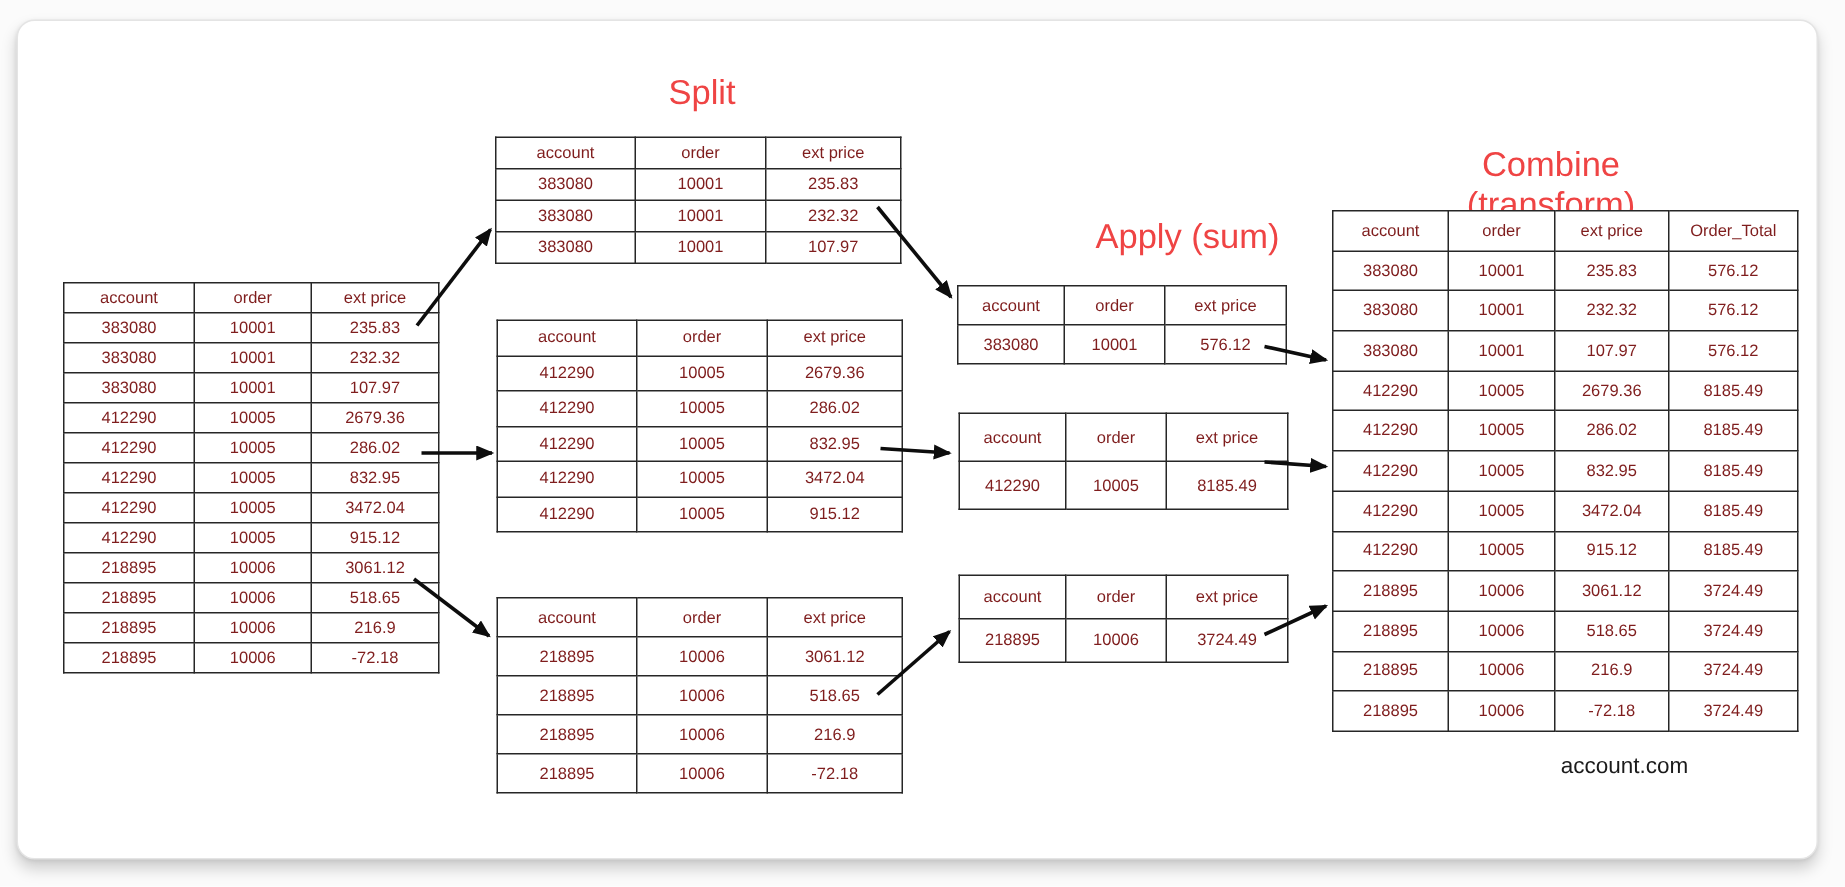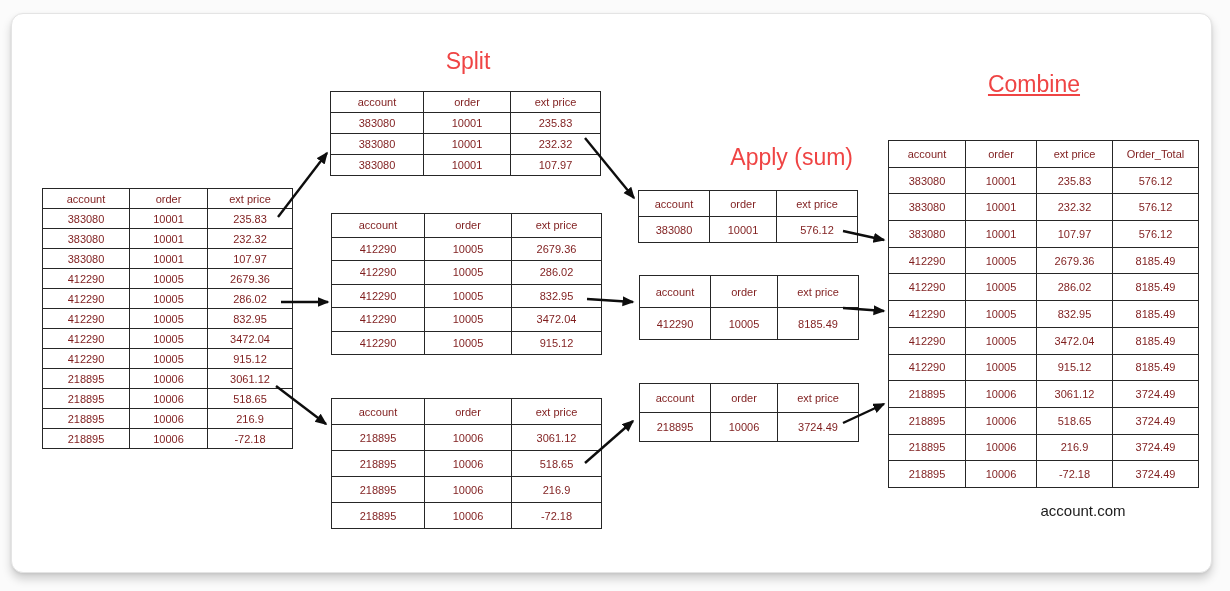--- a/index.html
+++ b/index.html
@@ -19,21 +19,21 @@
     box-shadow: 0 6px 10px rgba(0,0,0,0.18), 0 1px 3px rgba(0,0,0,0.08);
   }
   .layer { position: absolute; left: 0; top: 0; width: 1230px; height: 591px; }
   .title {
     position: absolute; font-size: 23px; color: #ef4444;
     text-align: center; line-height: 27px; white-space: nowrap;
   }
   .title-input   { left: 80px;  top: 146px; width: 200px; }
   .title-split   { left: 368px; top: 48px;  width: 200px; }
   .title-apply   { left: 603px; top: 144px; width: 250px; text-align: right; }
-  .title-combine { left: 909px; top: 71px;  width: 250px; text-decoration: underline; }
+  .title-combine { left: 909px; top: 96px;  width: 250px; }
   .title-combine .line { display: block; }
 
   table.tbl {
     position: absolute; border-collapse: collapse; table-layout: fixed;
     background: #fff; font-size: 11px; color: #7f1d1d;
   }
   .tbl th, .tbl td {
     border: 1.4px solid #262626;
     text-align: center; vertical-align: middle;
     font-weight: 400; padding: 0 2px;
@@ -84,20 +84,21 @@
 <body>
 
 <div class="card"></div>
 
 <div class="layer">
 
   <div class="title title-split">Split</div>
   <div class="title title-apply">Apply (sum)</div>
   <div class="title title-combine">
     <span class="line">Combine</span>
+    <span class="line">(transform)</span>
   </div>
 
   <table class="tbl t-input">
       <thead>
         <tr>
           <th>account</th>
           <th>order</th>
           <th>ext price</th>
         </tr>
       </thead>

